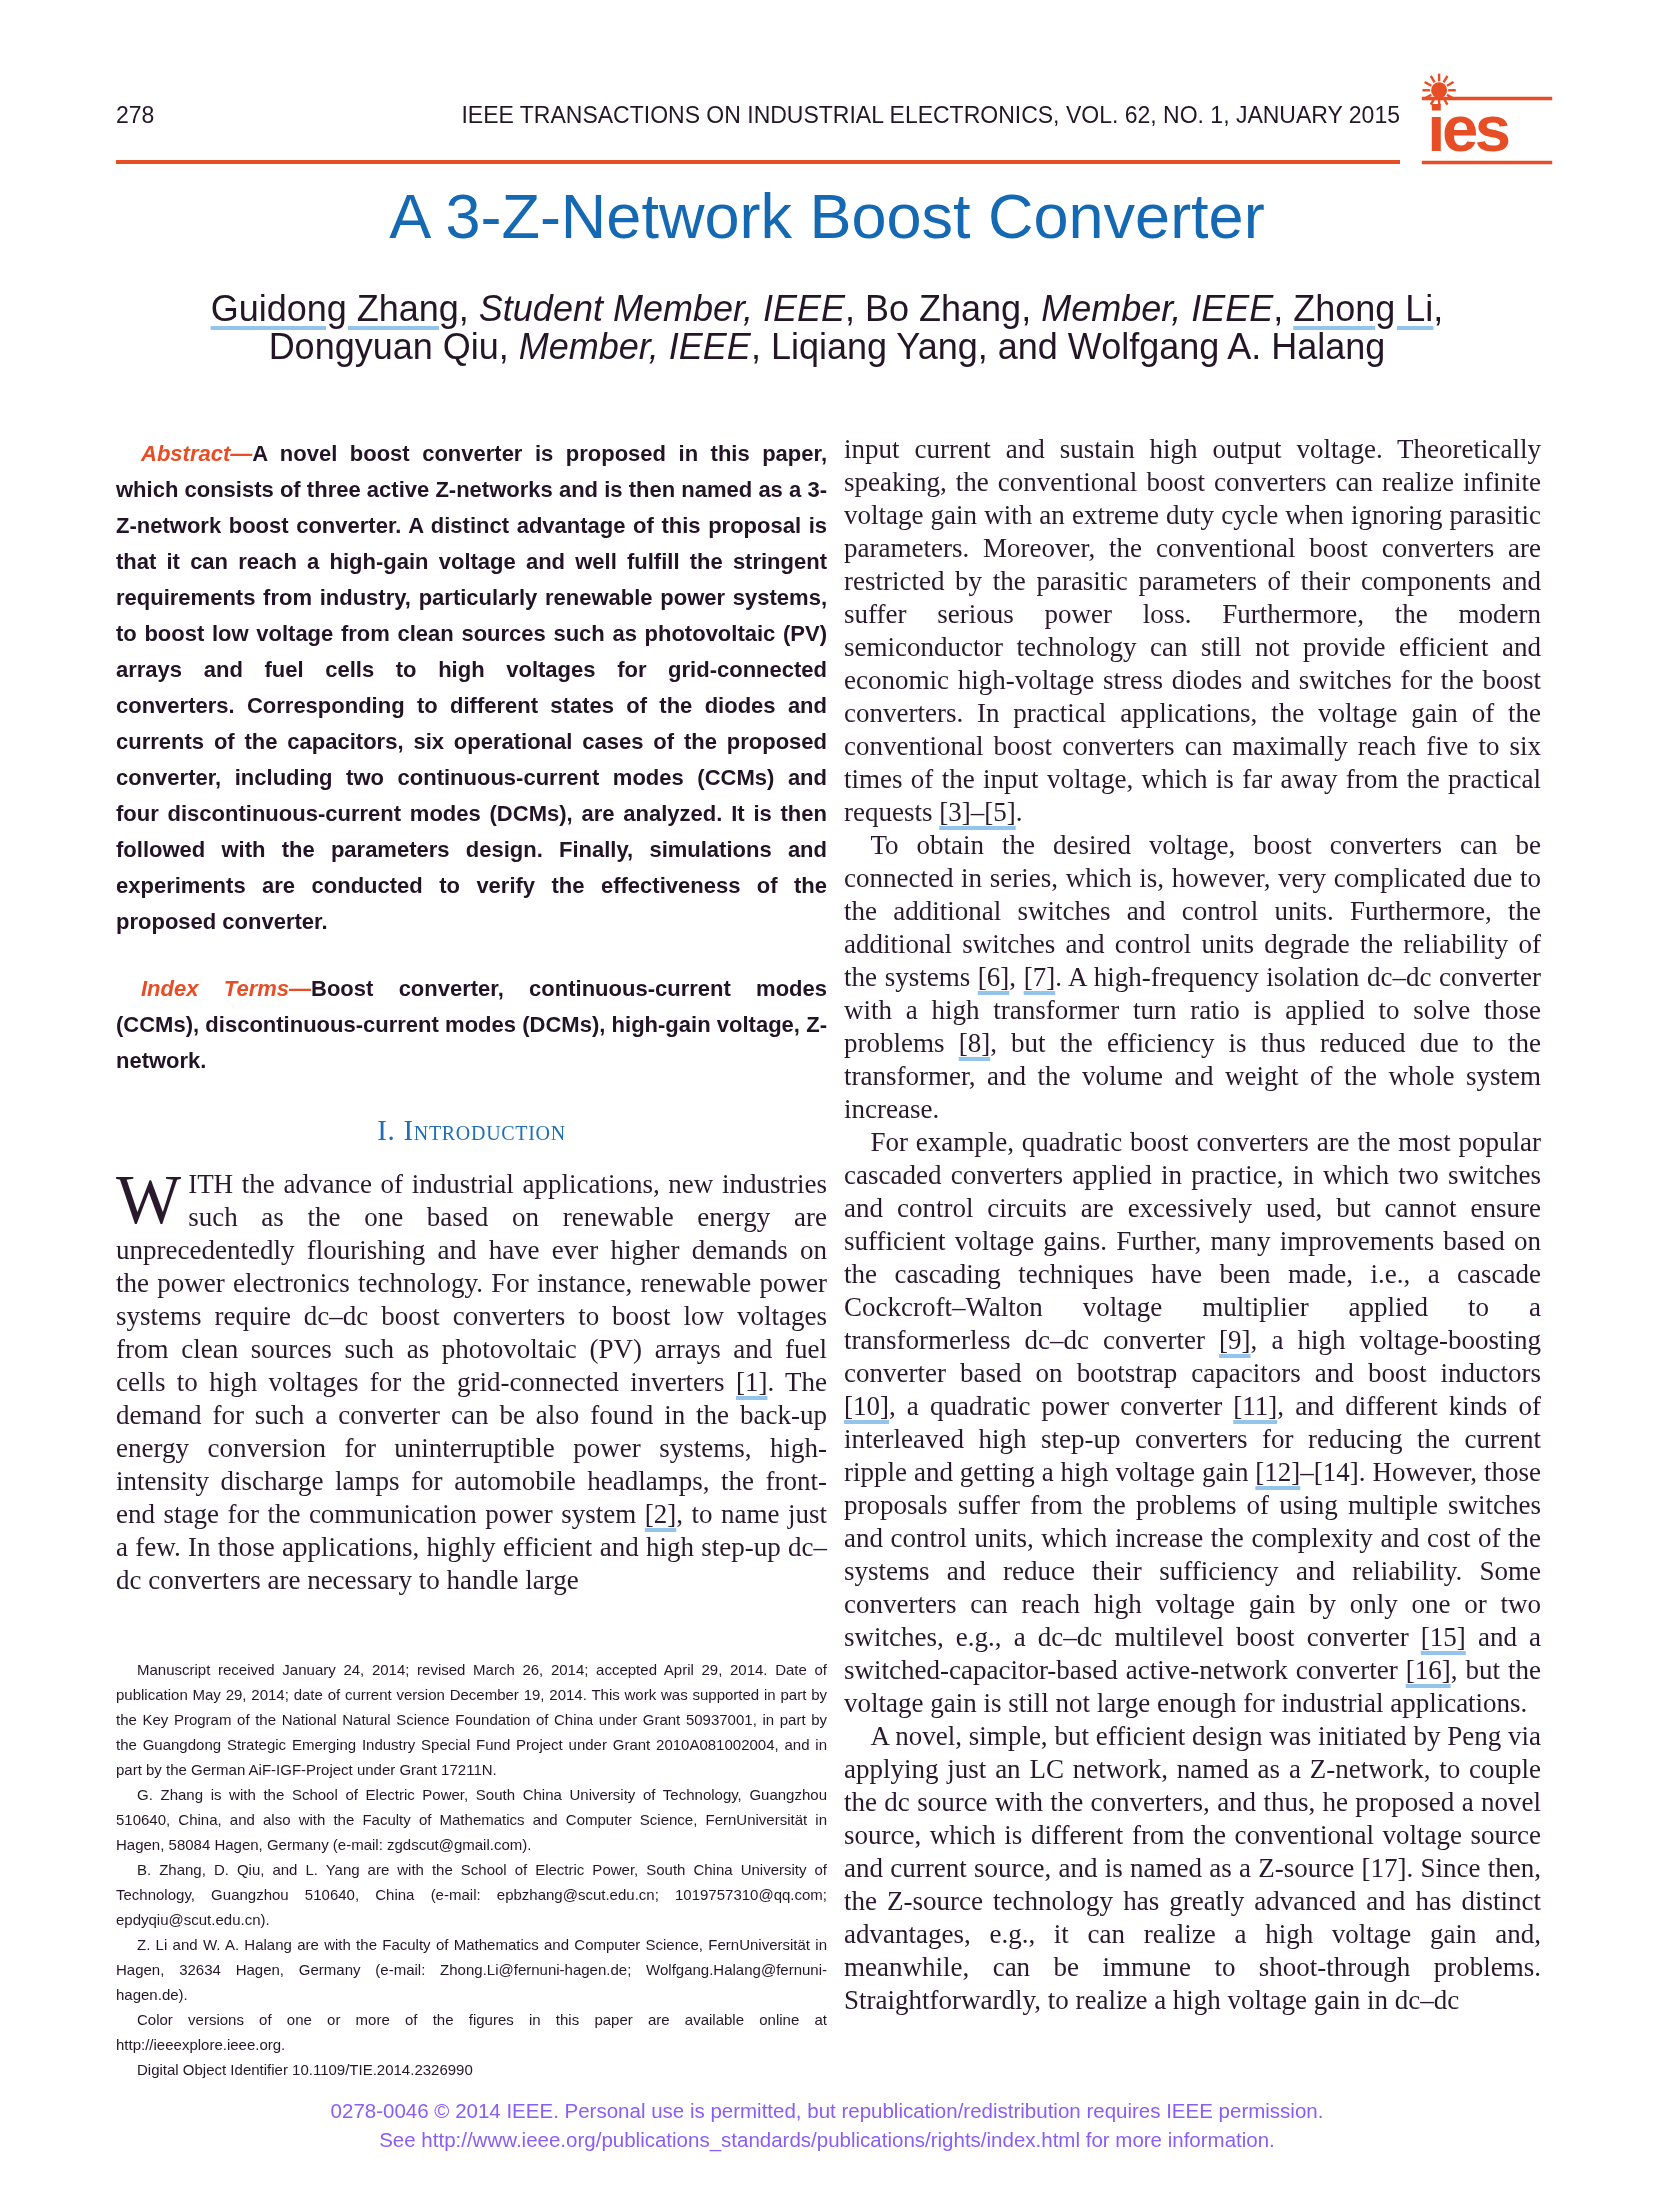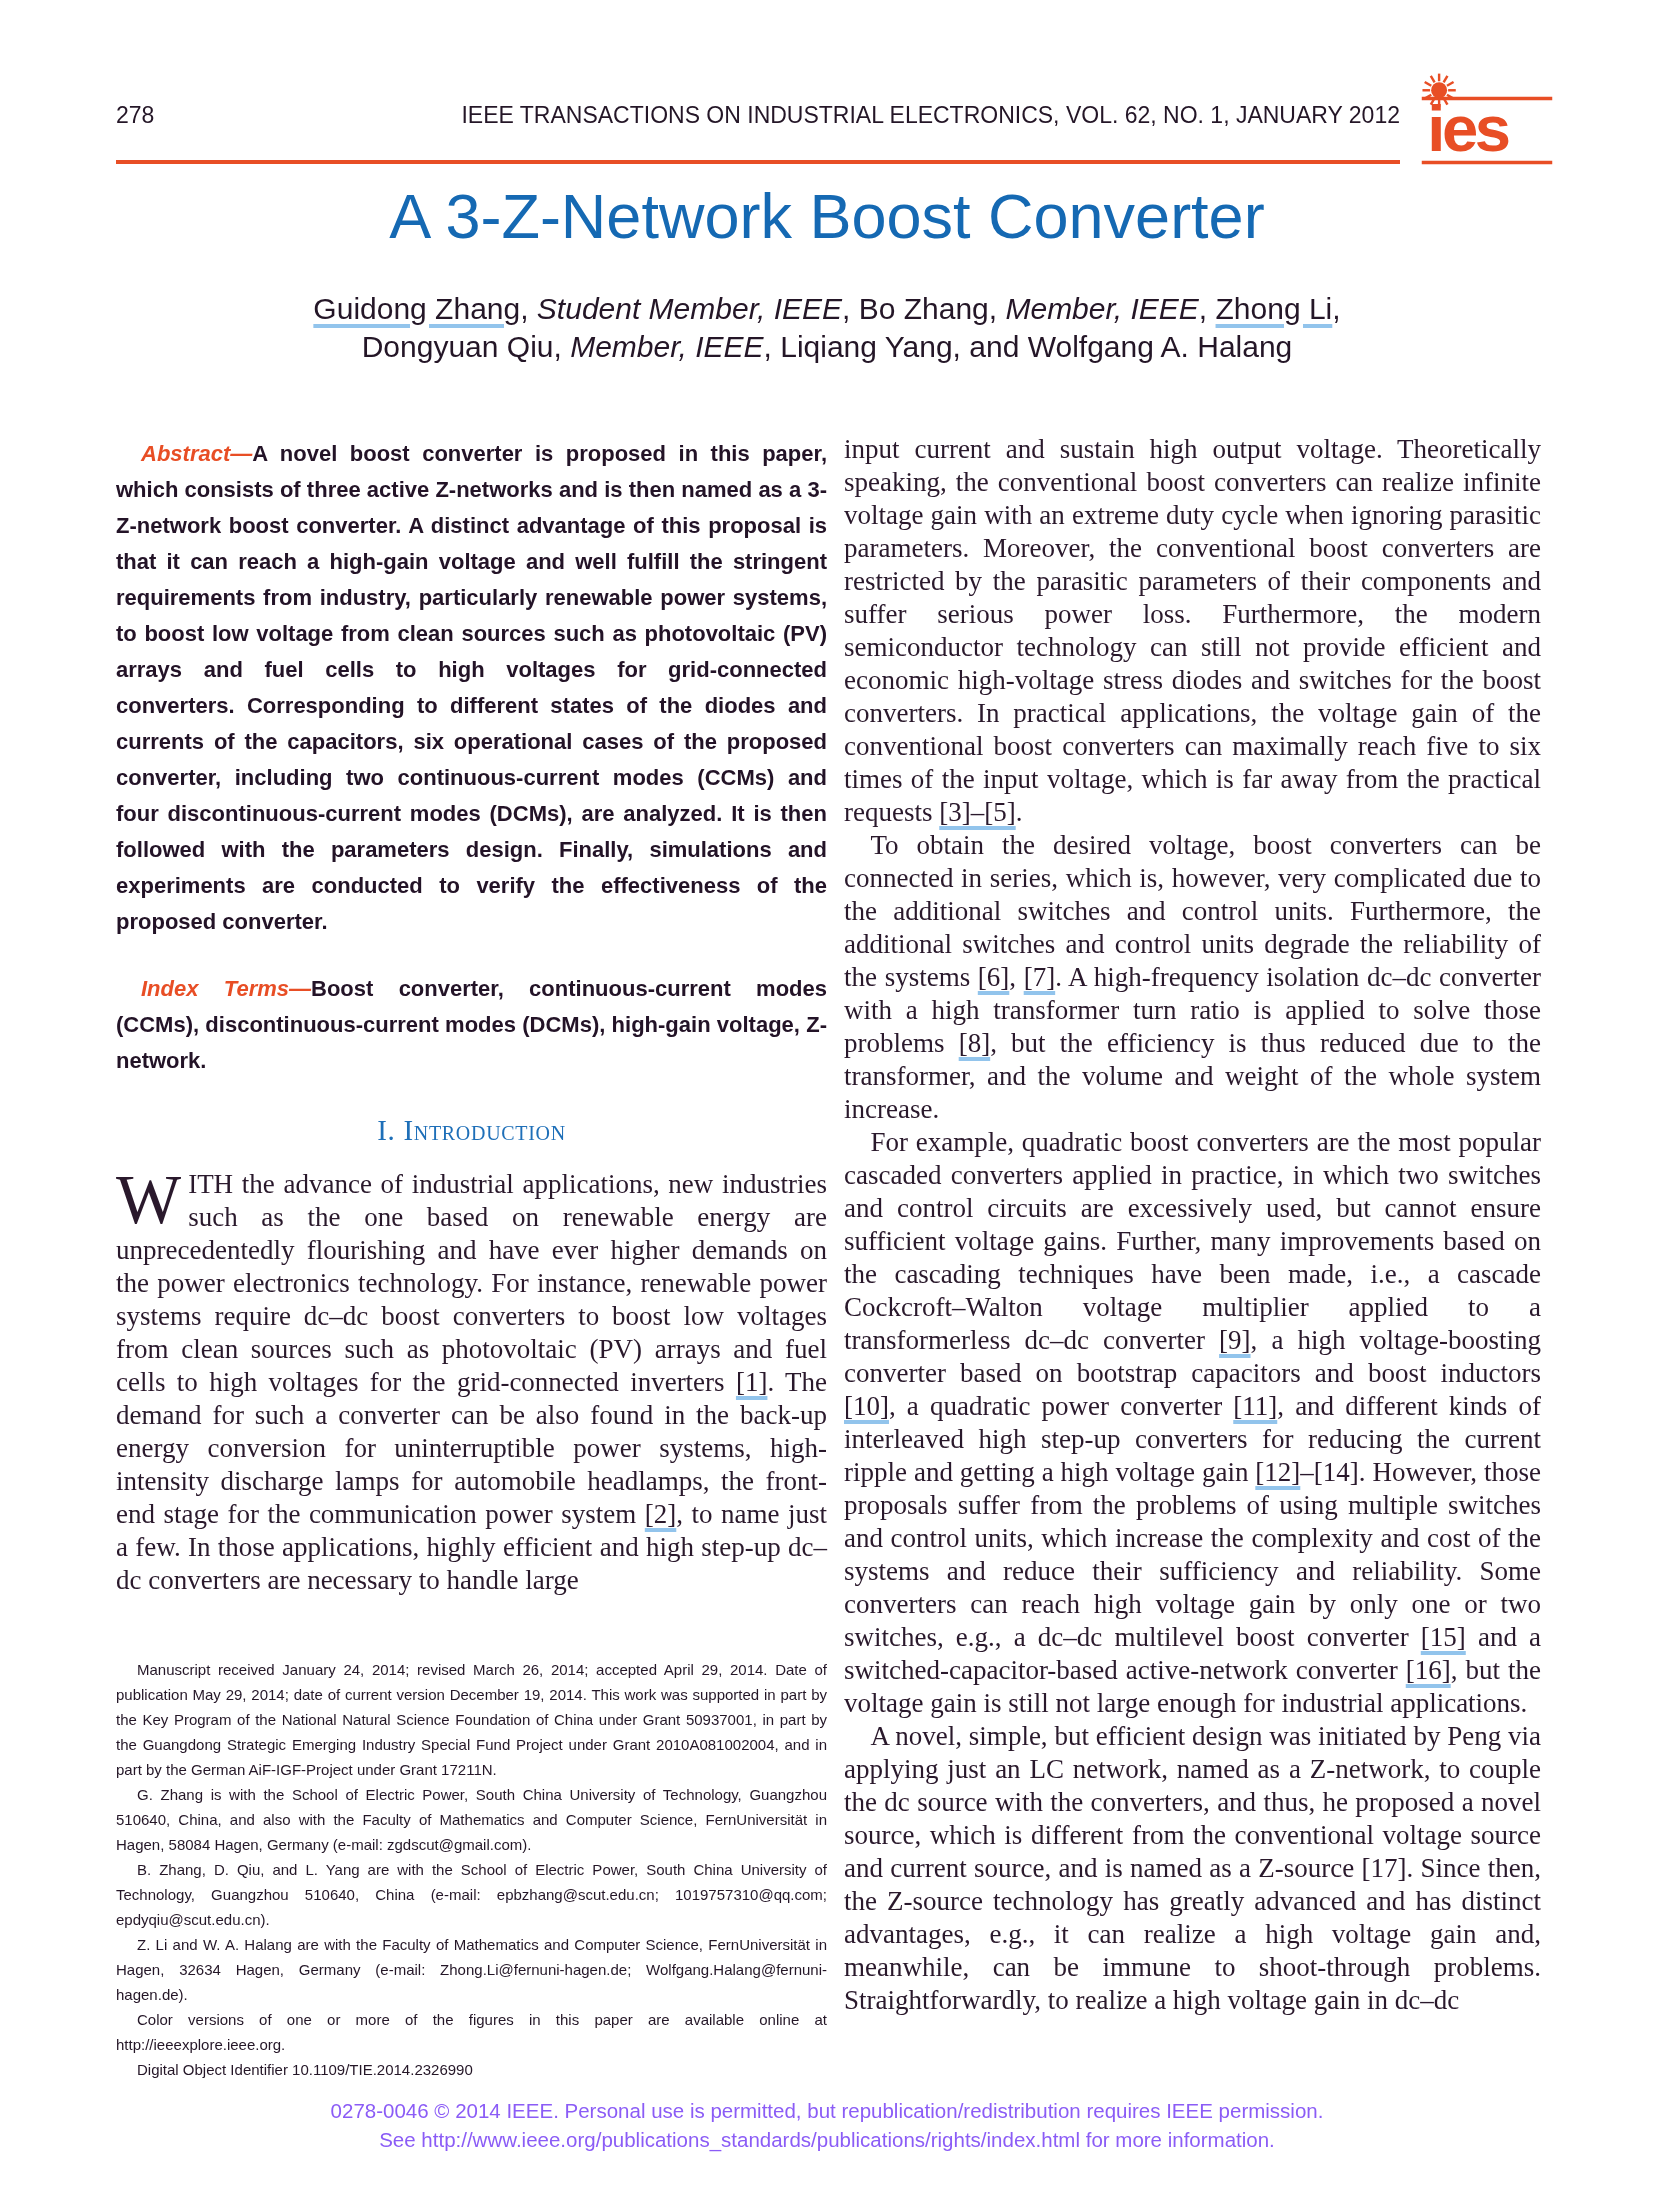--- a/index.html
+++ b/index.html
@@ -19,21 +19,21 @@
   }
   .logo{position:absolute;top:75px;left:1420px;width:134px;height:93px;overflow:visible;}
   
   .paper-title{
     position:absolute;top:181px;left:0;width:1654px;text-align:center;
     font-family:"Liberation Sans",sans-serif;font-weight:400;
     font-size:63px;line-height:70px;color:#1569b3;
   }
   .authors{
     position:absolute;top:290px;left:0;width:1654px;text-align:center;
-    font-family:"Liberation Sans",sans-serif;font-size:30px;line-height:38px;color:#241627;
+    font-family:"Liberation Sans",sans-serif;font-size:36px;line-height:38px;color:#241627;
   }
   .it{font-style:italic;}
   .cite{
     text-decoration:underline;text-decoration-color:#92c4ec;
     text-decoration-thickness:3.5px;text-underline-offset:4.9px;
   }
   .lbl{color:#e84e25;font-style:italic;font-weight:bold;}
   
   .col-left{position:absolute;left:116px;top:436px;width:711px;}
   .col-right{position:absolute;left:844px;top:433px;width:697px;}
@@ -60,21 +60,21 @@
   .footer{
     position:absolute;top:2097px;left:0;width:1654px;text-align:center;
     font-family:"Liberation Sans",sans-serif;font-size:20.5px;line-height:28.5px;color:#8b5cf6;
   }
 </style>
 </head>
 <body>
 
 <div class="header">
   <span>278</span>
-  <span>IEEE TRANSACTIONS ON INDUSTRIAL ELECTRONICS, VOL. 62, NO. 1, JANUARY 2012</span>
+  <span>IEEE TRANSACTIONS ON INDUSTRIAL ELECTRONICS, VOL. 62, NO. 1, JANUARY 2015</span>
 </div>
 <div class="rule"></div>
 
 <svg class="logo" viewBox="0 0 192 134" xmlns="http://www.w3.org/2000/svg">
   <line x1="2" y1="34" x2="190" y2="34" stroke="#e84e25" stroke-width="5"></line>
   <line x1="2" y1="126" x2="190" y2="126" stroke="#e84e25" stroke-width="5"></line>
   <text x="10" y="110" font-family="Liberation Sans, sans-serif" font-size="94" font-weight="bold" letter-spacing="-5" fill="#e84e25">ies</text>
   <g transform="translate(27,22)" stroke="#e84e25" stroke-width="3.5">
     <circle cx="0" cy="0" r="11.5" fill="#e84e25" stroke="none"></circle>
     <line x1="13" y1="0" x2="24" y2="0"></line>

